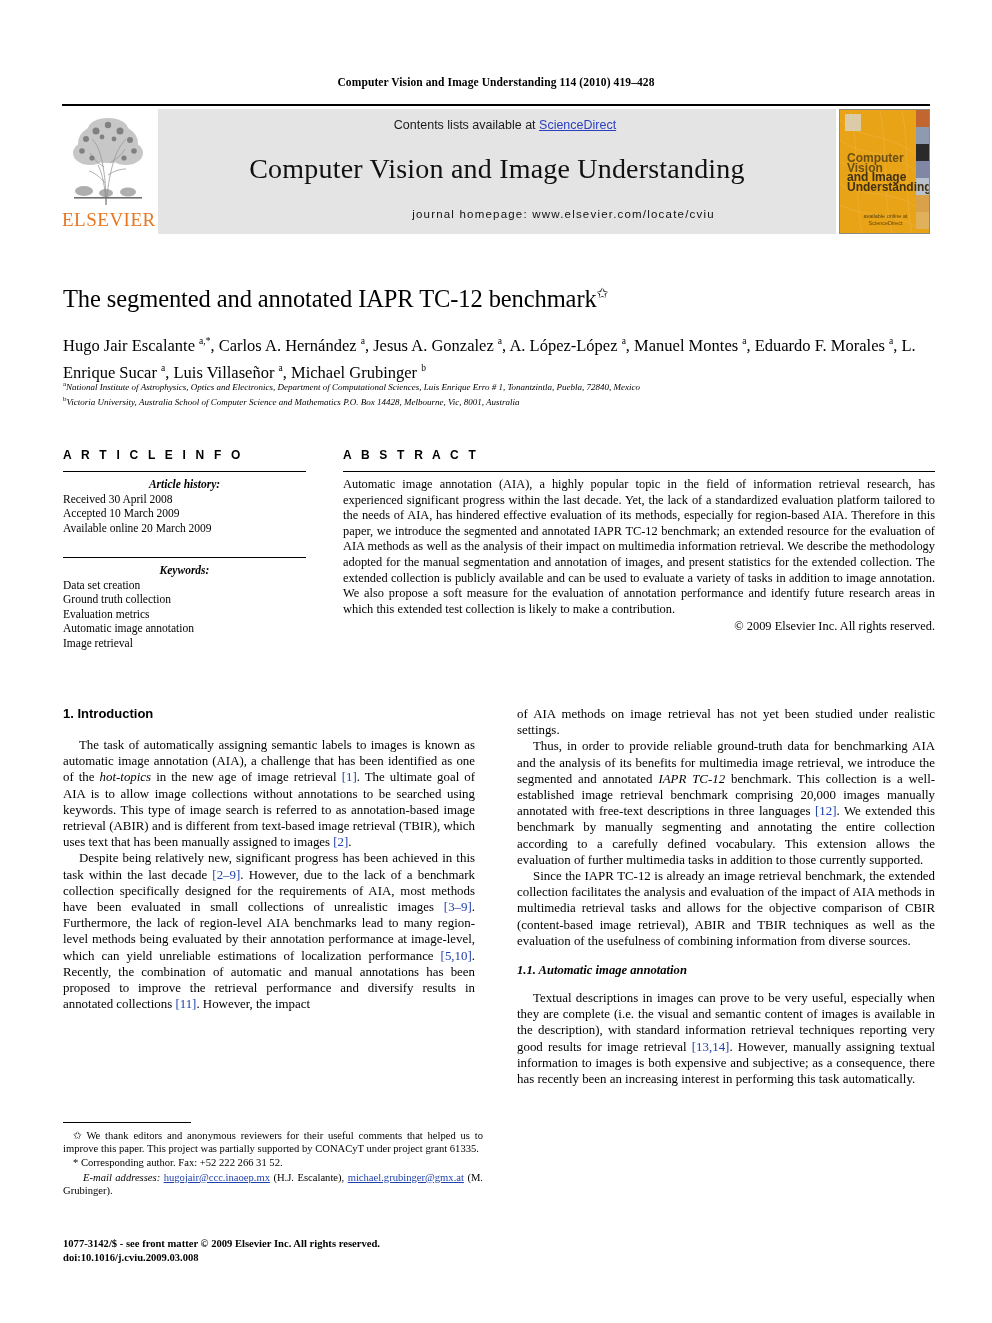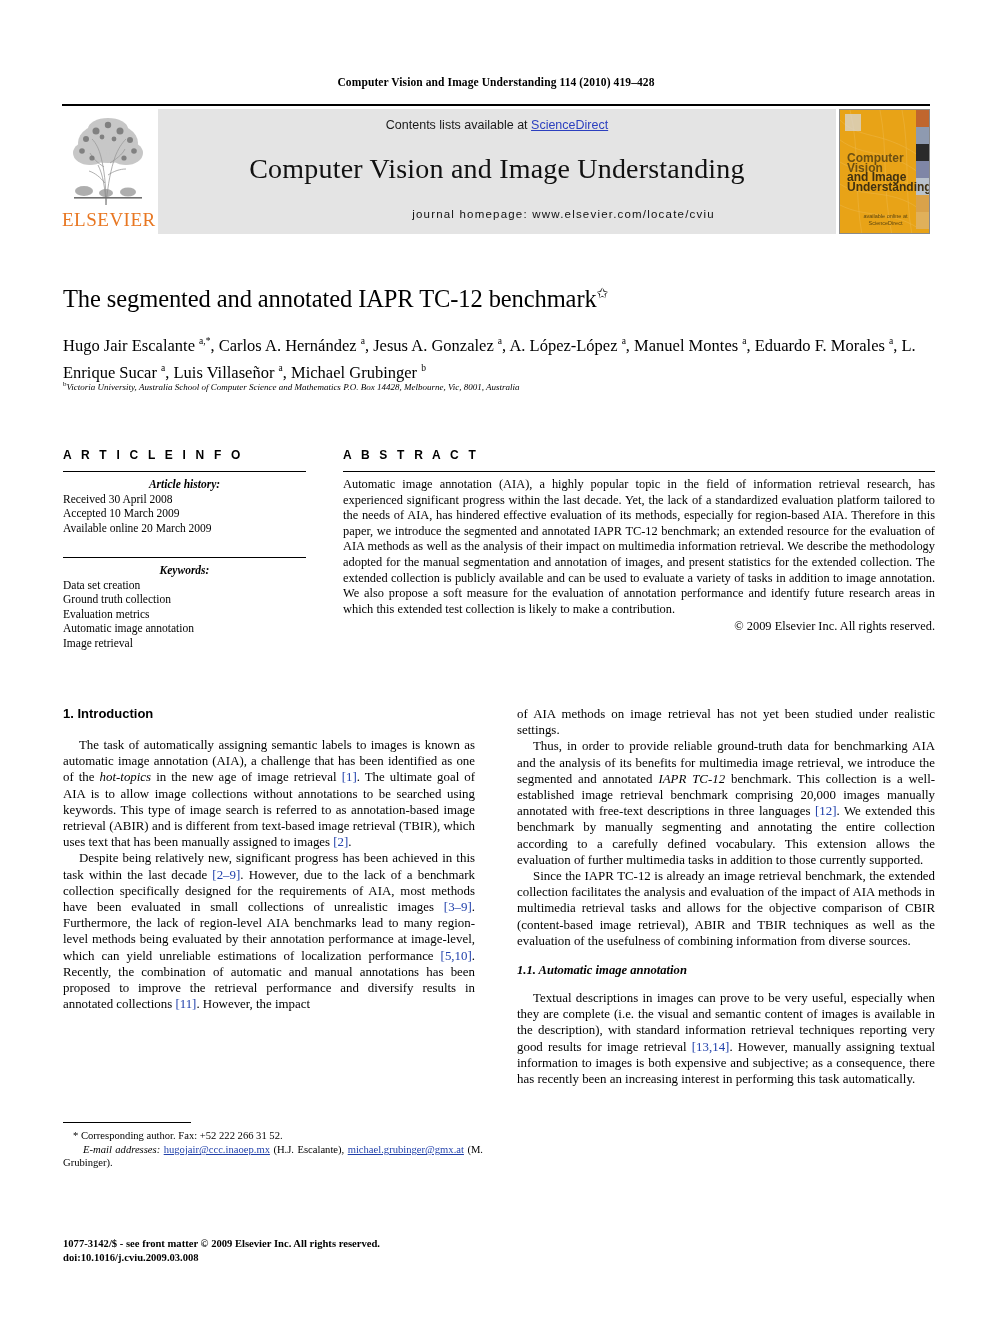--- a/index.html
+++ b/index.html
@@ -77,20 +77,21 @@
     background: #e4e4e4;
   }
   .banner-contents {
     position: absolute;
     left: 0; top: 9px;
     width: 678px;
     text-align: center;
     font-family: "Liberation Sans", sans-serif;
     font-size: 12.5px;
     color: #1a1a1a;
+    padding-left: 8px;
   }
   .sd-link {
     color: #2b3fbf;
     font-family: "Liberation Sans", sans-serif;
   }
   .banner-journal {
     position: absolute;
     left: 0; top: 44px;
     width: 678px;
     text-align: center;
@@ -403,20 +404,21 @@
     </div>
   </div>
 
   <div class="title">
     <span>The segmented and annotated IAPR TC-12 benchmark</span><span class="star">✩</span>
   </div>
 
   <div class="authors">Hugo Jair Escalante <sup>a,</sup><sup>*</sup>, Carlos A. Hernández <sup>a</sup>, Jesus A. Gonzalez <sup>a</sup>, A. López-López <sup>a</sup>, Manuel Montes <sup>a</sup>, Eduardo F. Morales <sup>a</sup>, L. Enrique Sucar <sup>a</sup>, Luis Villaseñor <sup>a</sup>, Michael Grubinger <sup>b</sup></div>
 
   <div class="affil">
+    <div><sup>a</sup><span>National Institute of Astrophysics, Optics and Electronics, Department of Computational Sciences, Luis Enrique Erro # 1, Tonantzintla, Puebla, 72840, Mexico</span></div>
     <div><sup>b</sup><span>Victoria University, Australia School of Computer Science and Mathematics P.O. Box 14428, Melbourne, Vic, 8001, Australia</span></div>
   </div>
 
   <div class="infobox">
     <div class="sec-head">A R T I C L E    I N F O</div>
     <div class="rule"></div>
     <div class="it-head">Article history:</div>
     <div class="info-line">Received 30 April 2008</div>
     <div class="info-line">Accepted 10 March 2009</div>
     <div class="info-line">Available online 20 March 2009</div>
@@ -445,20 +447,21 @@
   <div class="col-right">
     <p class="body" style="text-indent:0"><span>of AIA methods on image retrieval has not yet been studied under realistic settings.</span></p>
     <p class="body"><span>Thus, in order to provide reliable ground-truth data for benchmarking AIA and the analysis of its benefits for multimedia image retrieval, we introduce the segmented and annotated </span><span class="it">IAPR TC-12</span><span> benchmark. This collection is a well-established image retrieval benchmark comprising 20,000 images manually annotated with free-text descriptions in three languages </span><span class="ref">[12]</span><span>. We extended this benchmark by manually segmenting and annotating the entire collection according to a carefully defined vocabulary. This extension allows the evaluation of further multimedia tasks in addition to those currently supported.</span></p>
     <p class="body"><span>Since the IAPR TC-12 is already an image retrieval benchmark, the extended collection facilitates the analysis and evaluation of the impact of AIA methods in multimedia retrieval tasks and allows for the objective comparison of CBIR (content-based image retrieval), ABIR and TBIR techniques as well as the evaluation of the usefulness of combining information from diverse sources.</span></p>
     <div class="h3">1.1. Automatic image annotation</div>
     <p class="body"><span>Textual descriptions in images can prove to be very useful, especially when they are complete (i.e. the visual and semantic content of images is available in the description), with standard information retrieval techniques reporting very good results for image retrieval </span><span class="ref">[13,14]</span><span>. However, manually assigning textual information to images is both expensive and subjective; as a consequence, there has recently been an increasing interest in performing this task automatically.</span></p>
   </div>
 
   <div class="footnote-rule"></div>
   <div class="footnotes">
+    <div class="fn fn-indent"><span>✩</span> <span>We thank editors and anonymous reviewers for their useful comments that helped us to improve this paper. This project was partially supported by CONACyT under project grant 61335.</span></div>
     <div class="fn fn-indent"><span>*</span> <span>Corresponding author. Fax: +52 222 266 31 52.</span></div>
     <div class="fn" style="text-indent:20px"><span class="mail-head">E-mail addresses:</span> <a class="email" href="#">hugojair@ccc.inaoep.mx</a> <span>(H.J. Escalante)</span>, <a class="email" href="#">michael.grubinger@gmx.at</a> <span>(M. Grubinger).</span></div>
   </div>
 
   <div class="imprint">
     <div>1077-3142/$ - see front matter © 2009 Elsevier Inc. All rights reserved.</div>
     <div>doi:10.1016/j.cviu.2009.03.008</div>
   </div>
 
 </div>

